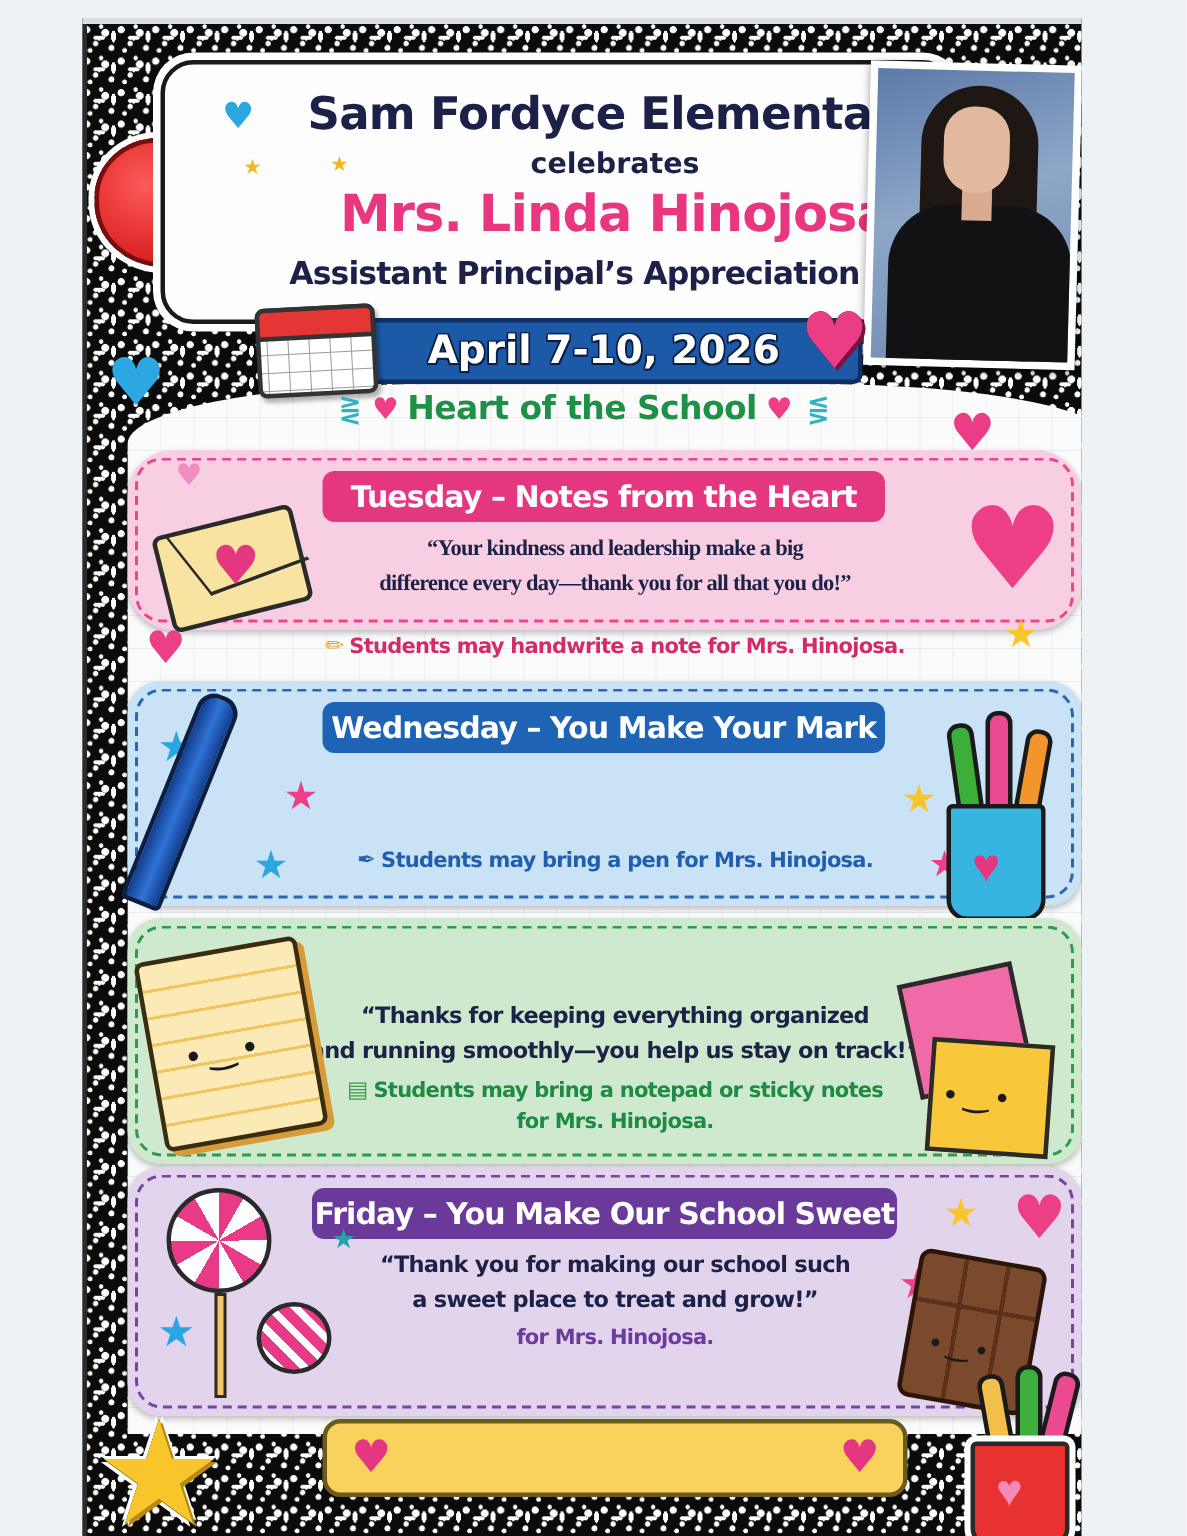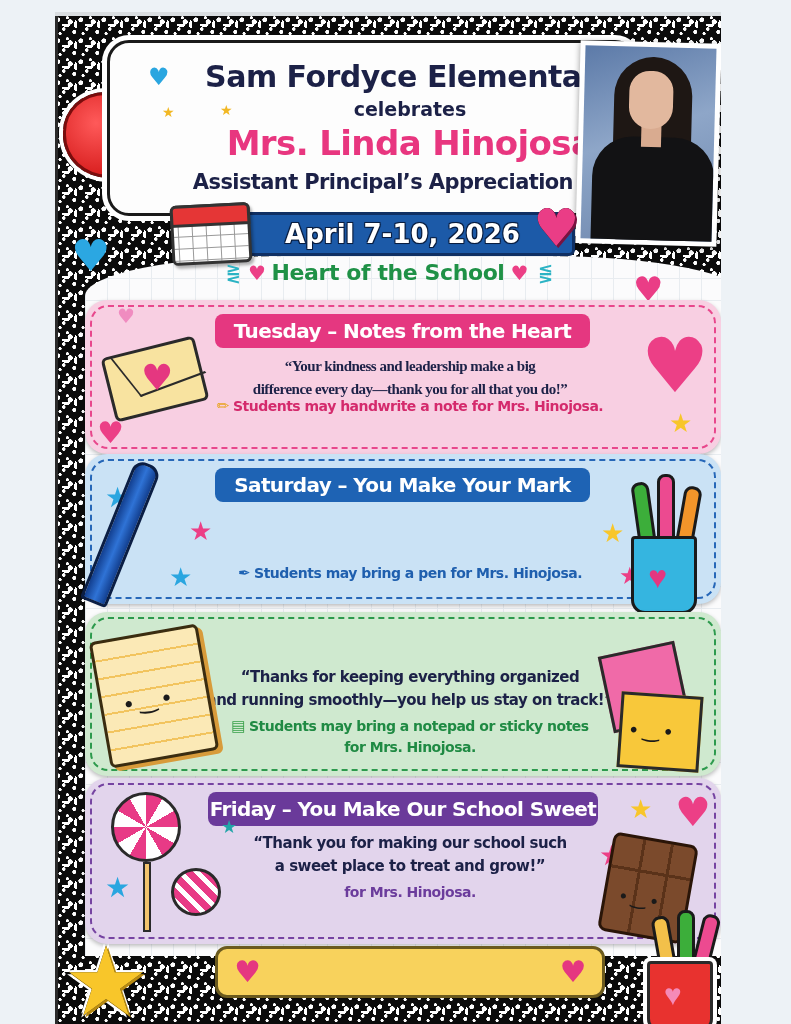--- a/index.html
+++ b/index.html
@@ -168,25 +168,25 @@
   }
   .note {
     position: absolute; left: 110px; width: 430px;
     text-align: center;
     font-family: "DejaVu Sans", sans-serif;
     font-size: 14px; font-weight: bold;
     line-height: 21px; letter-spacing: -0.5px;
   }
   .note .mini { font-size: 15px; margin-right: 4px; }
 
-  .tue { top: 284px; height: 154px; background: #f8cfe2; }
+  .tue { top: 284px; height: 120px; background: #f8cfe2; border-radius: 31px; }
   .tue .dash { border-color: #e8478c; }
   .tue .day-title { top: 14px; background: #e53780; }
   .tue .quote { top: 55px; font-family: Liberation Serif, serif; }
-  .tue .note { top: 96px; color: #d42a6c; }
+  .tue .note { top: 120px; color: #d42a6c; }
 
   .wed { top: 438px; height: 150px; background: #cae2f5; }
   .wed .dash { border-color: #2667b8; }
   .wed .day-title { top: 14px; background: #1e63b4; }
   .wed .quote { top: 53px; }
   .wed .note { top: 109px; color: #1f5fae; }
 
   .thu { top: 596px; height: 164px; background: #cfe9cf; }
   .thu .dash { border-color: #2d9a4d; }
   .thu .day-title { top: 14px; background: #20834a; width: 395px; left: 122px; }
@@ -361,21 +361,21 @@
     <span class="deco" style="left:556px;top:28px;font-size:76px;color:#ec3f86;">♥</span>
     <span class="deco" style="left:584px;top:110px;font-size:26px;color:#f8c62a;">★</span>
     <span class="deco" style="left:32px;top:6px;font-size:20px;color:#f08cc0;">♥</span>
     <span class="deco" style="left:12px;top:118px;font-size:30px;color:#ec3f86;">♥</span>
   </div>
   <div class="envelope"></div>
   <span class="deco env-heart">♥</span>
 
   <div class="day wed">
     <div class="dash"></div>
-    <div class="day-title">Saturday – You Make Your Mark</div>
+    <div class="day-title">Wednesday – You Make Your Mark</div>
     <div class="quote">
     </div>
     <div class="note">
       <span class="mini" style="color:#1e63b4;">✒</span><span>Students may bring a pen for Mrs. Hinojosa.</span>
     </div>
     <span class="deco" style="left:20px;top:30px;font-size:28px;color:#2aa6e0;">★</span>
     <span class="deco" style="left:104px;top:64px;font-size:26px;color:#ec3f86;">★</span>
     <span class="deco" style="left:84px;top:110px;font-size:26px;color:#2aa6e0;">★</span>
     <span class="deco" style="left:516px;top:66px;font-size:26px;color:#f8c62a;">★</span>
     <span class="deco" style="left:534px;top:110px;font-size:24px;color:#ec3f86;">★</span>

